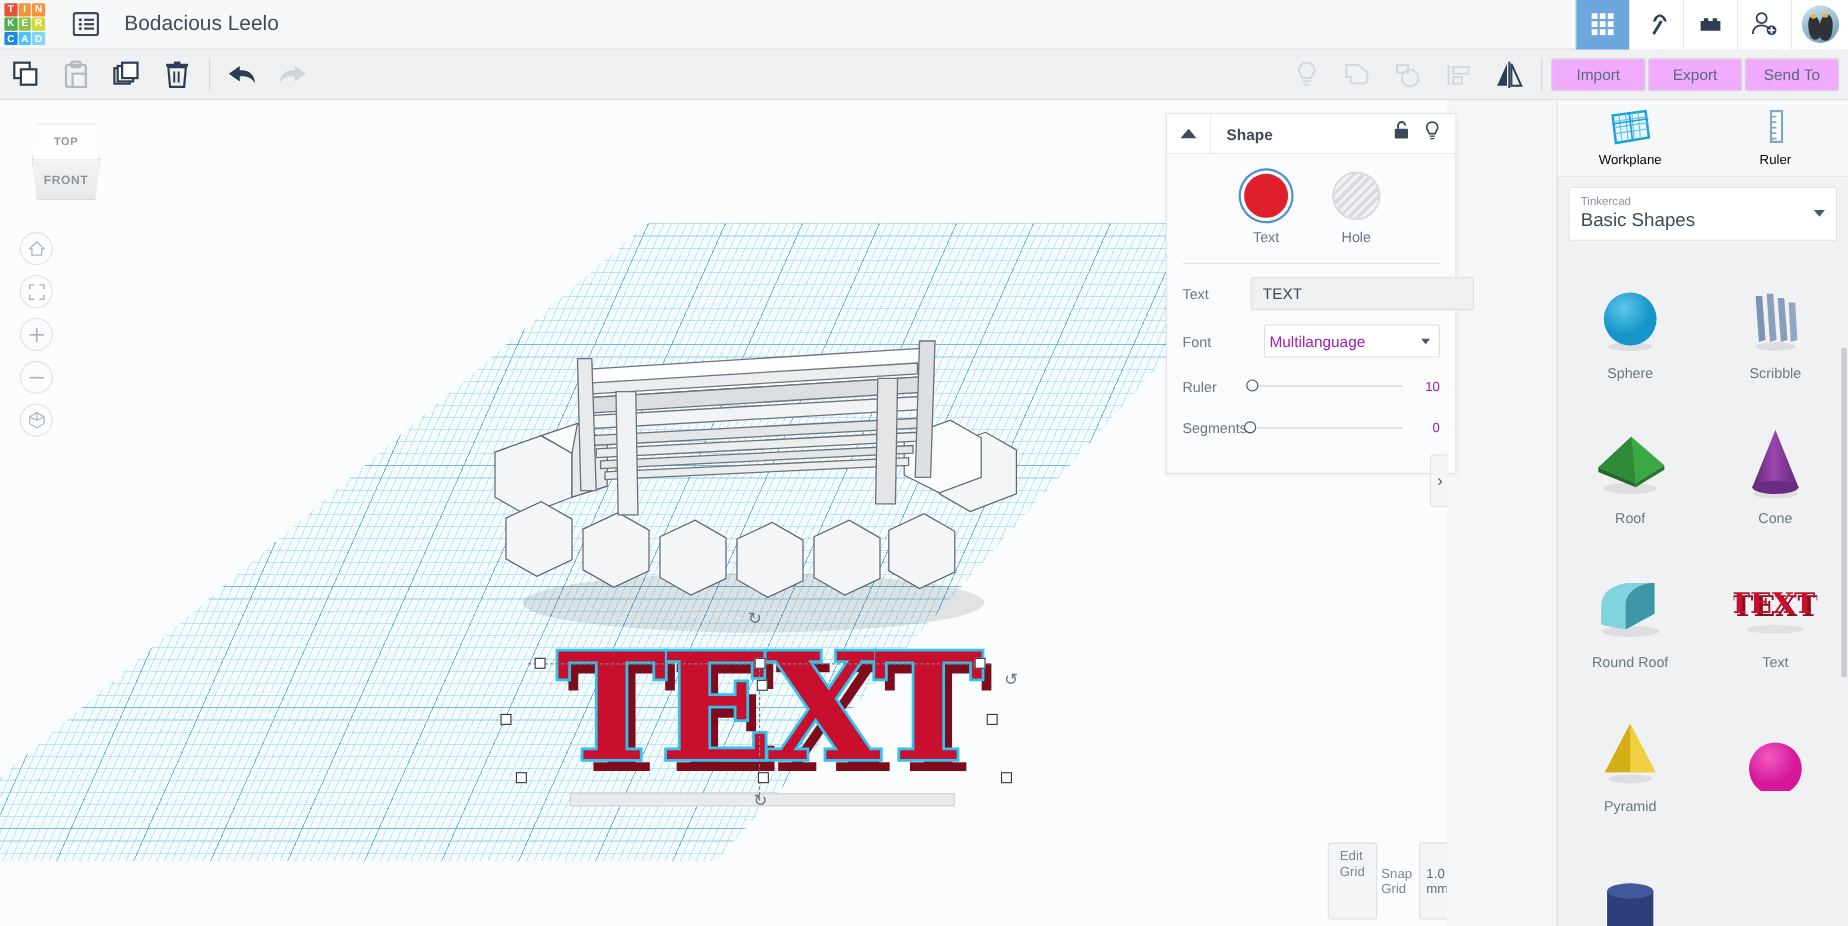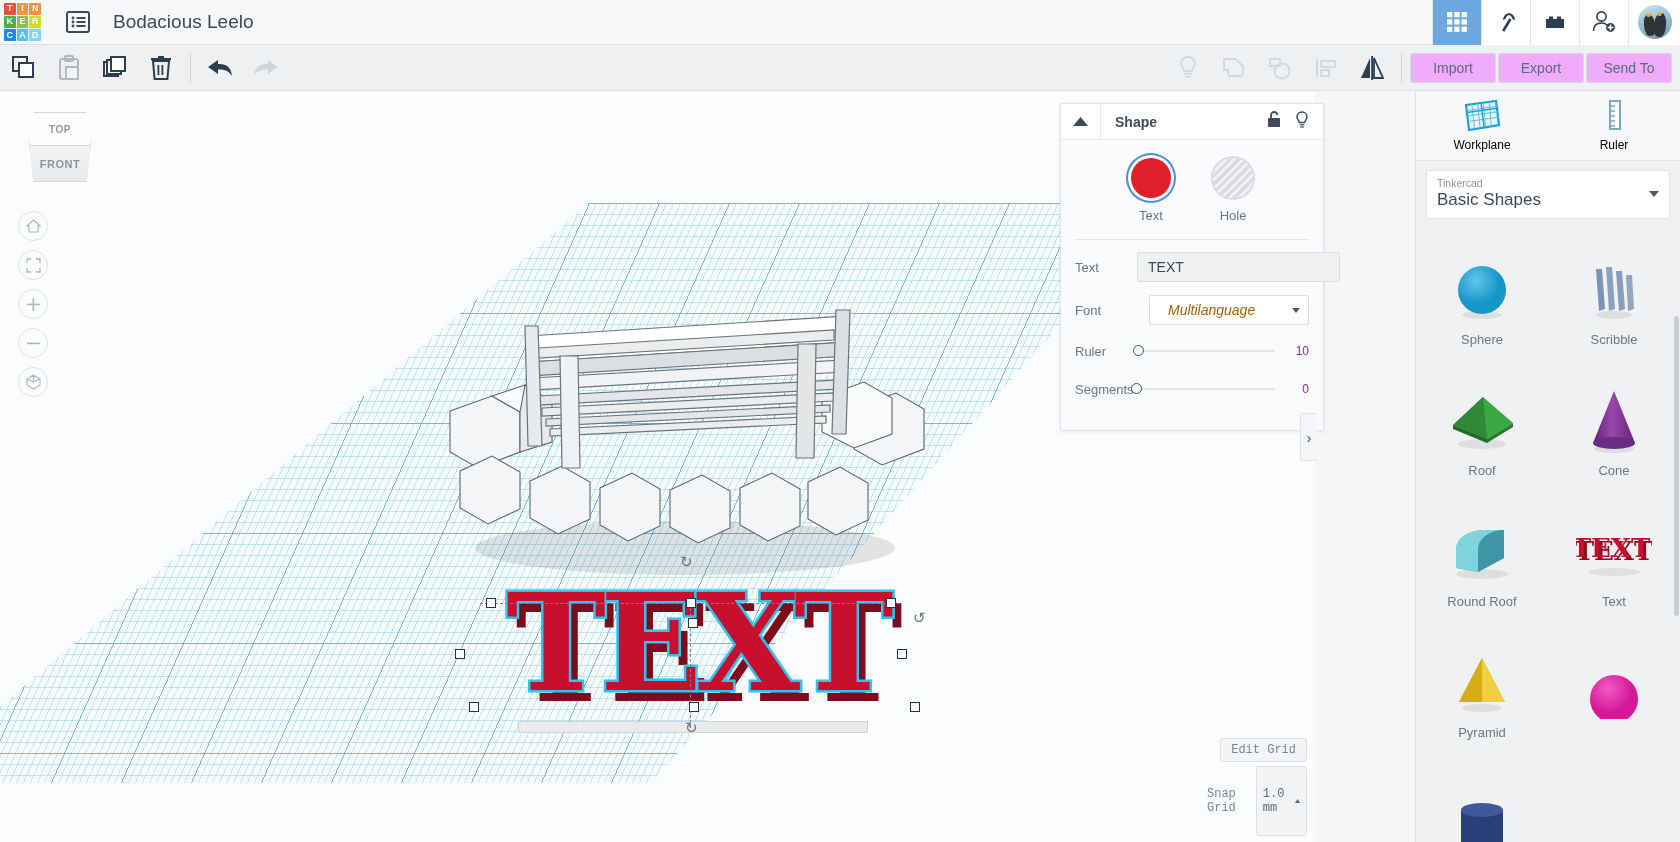--- a/index.html
+++ b/index.html
@@ -126,23 +126,22 @@
     font-size: 11px; font-weight: bold; color: #8e949a; letter-spacing: .5px;
   }
   .vbtn {
     position: absolute; left: 18px; width: 30px; height: 30px;
     border: 1px solid #e0e2e5; border-radius: 50%; background: transparent;
     display: flex; align-items: center; justify-content: center; cursor: pointer;
   }
 
   .grid-ctrl {
     position: absolute; right: 8px; bottom: 6px; width: 100px;
-    display: flex; flex-direction: column; align-items: flex-end; gap: 4px;
+    display: flex; flex-direction: row; gap: 4px;
     z-index: 12;
-    font-family: Liberation Mono, monospace;
   }
   .edit-grid {
     background: #f3f4f6; border: 1px solid #dcdfe3; border-radius: 3px;
     font-size: 12px; color: #7b8794; padding: 4px 10px; cursor: pointer;
   }
   .snap-row { display: flex; align-items: center; gap: 6px; }
   .snap-label { font-size: 12px; color: #7b8794; }
   .snap-val {
     background: #f3f4f6; border: 1px solid #dcdfe3; border-radius: 3px;
     font-size: 12px; color: #5b6b7c; padding: 20px 6px; display: flex;
@@ -181,22 +180,22 @@
   .field { display: flex; align-items: center; margin-bottom: 13px; }
   .field-lbl { width: 62px; font-size: 13px; color: #6b7785; flex-shrink: 0; }
   .text-input {
     flex: 1; height: 30px; border: 1px solid #dbdfe3; background: #eef0f2;
     border-radius: 2px; padding: 0 10px; font-size: 14px; color: #3c4a5a;
     font-family: "Liberation Sans", sans-serif;
   }
   .select-wrap { margin-left: 12px; flex: 1; position: relative; }
   .select-box {
     height: 30px; border: 1px solid #dbdfe3; background: #fff; border-radius: 2px;
-    padding: 0 26px 0 18px; font-size: 14px; color: #a16207;
-    display: flex; align-items: center; cursor: pointer; font-style: italic;
+    padding: 0 26px 0 4px; font-size: 14px; color: #a21caf;
+    display: flex; align-items: center; cursor: pointer;
   }
   .caret {
     position: absolute; right: 9px; top: 13px;
     border-left: 4px solid transparent; border-right: 4px solid transparent;
     border-top: 5px solid #4b5765;
   }
   .slider-row { display: flex; align-items: center; height: 26px; margin-bottom: 12px; }
   .slider-lbl { width: 62px; font-size: 13px; color: #6b7785; flex-shrink: 0; }
   .slider-track {
     flex: 1; height: 2px; background: #e2e5e8; position: relative; margin: 0 8px 0 0;

